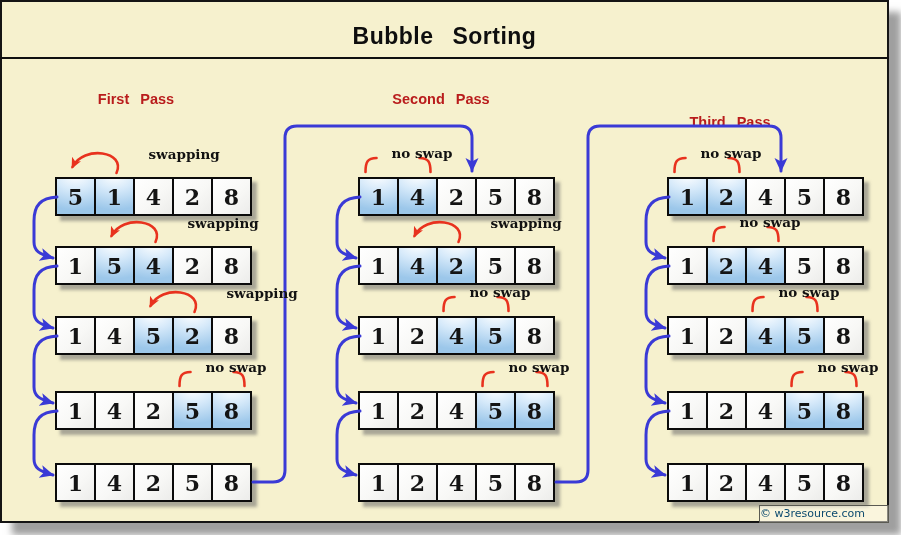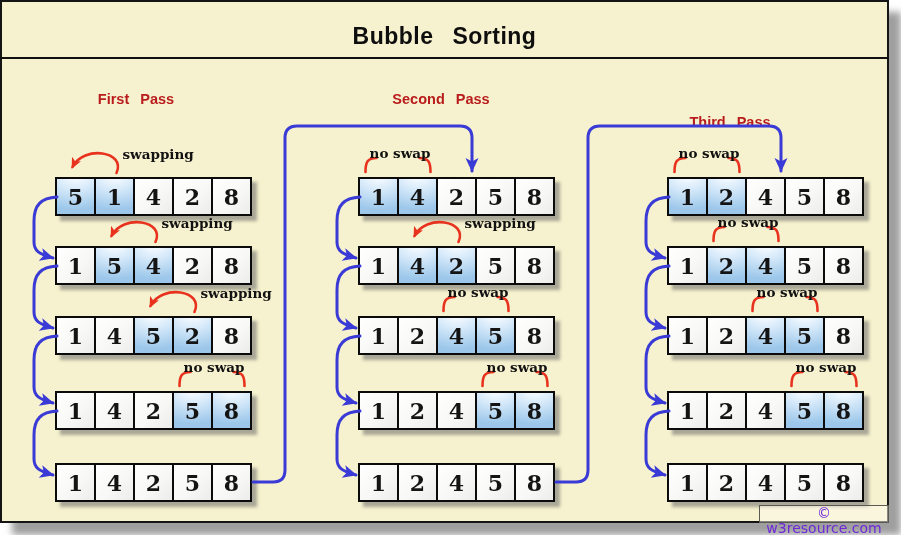--- a/index.html
+++ b/index.html
@@ -43,28 +43,28 @@
   .cell:first-child { margin-left:0; }
   .cell.hl {
     background:radial-gradient(ellipse 130% 100% at 50% -12%, #ffffff 0%, #d7eafa 42%, #9cc7ea 100%);
   }
 
   #flow-svg { position:absolute; left:0; top:0; z-index:5; pointer-events:none; }
 
   .marker-label {
     position:absolute; z-index:6; white-space:nowrap;
     font-family:"DejaVu Serif", serif; font-weight:bold;
-    font-size:13.5px; color:#121212; line-height:14px;
-  }
-  .no-swap-label { text-align:right; }
+    font-size:13.5px; color:#121212; line-height:14px;margin-left:26px;
+  }
+  .no-swap-label { text-align:left; }
 
   .watermark {
     position:absolute; left:759px; top:505px; width:128px; height:16px; z-index:7;
-    border:1px solid #5a5a52; text-align:center;
-    font-family:"DejaVu Sans", sans-serif; font-size:14px; line-height:15px; color:#6d28d9;
+    border:1px solid #5a5a52; text-align:left;
+    font-family:"DejaVu Sans", sans-serif; font-size:11px; line-height:15px; color:#0c4a6e;
     background:rgba(253,250,235,0.5);
   }
 </style>
 </head>
 <body>
 
 <div id="stage">
   <div class="card"></div>
 
   <div class="title">Bubble  Sorting</div>

